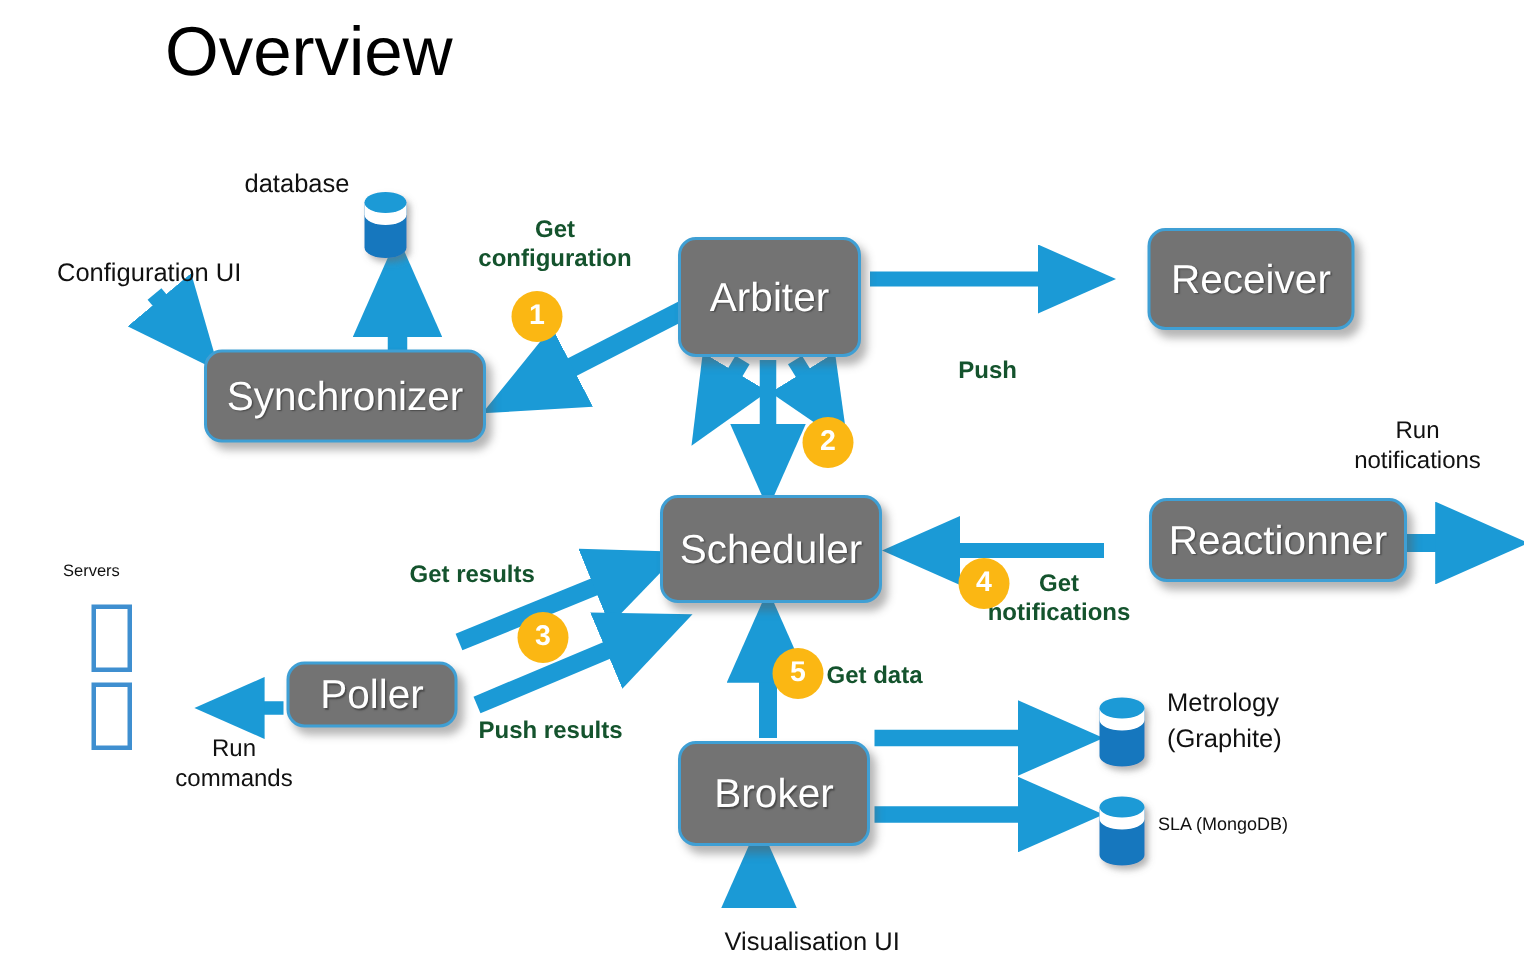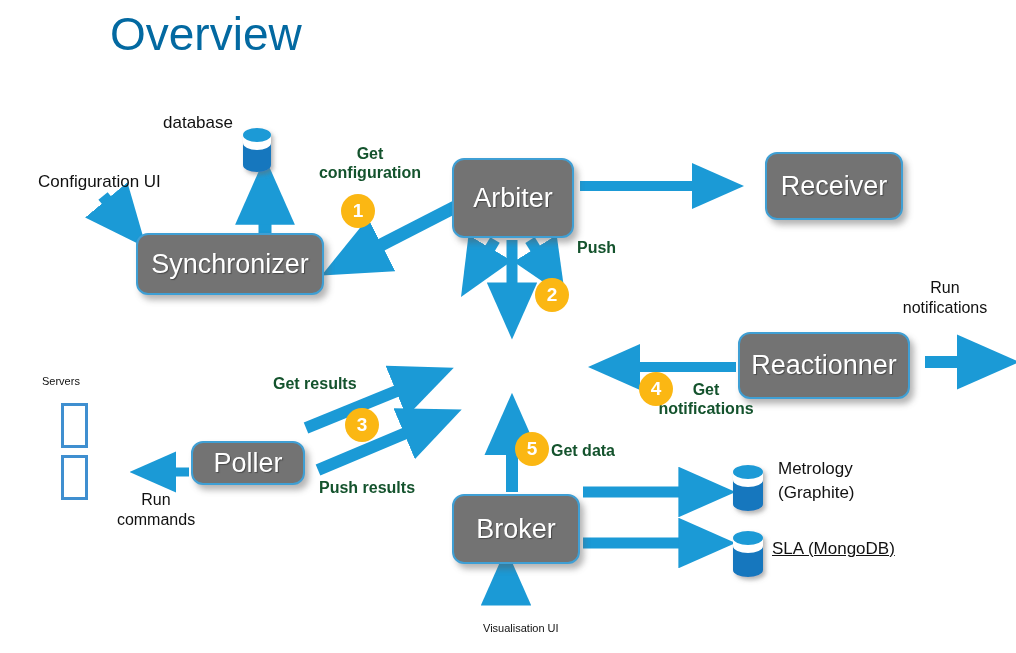--- a/index.html
+++ b/index.html
@@ -6,21 +6,21 @@
   body{
     width:1016px;height:653px;
     font-family:"Liberation Sans", sans-serif;
     overflow:hidden;
   }
   #stage{position:relative;width:1016px;height:653px;background:#fff;}
 
   
   #title{
     position:absolute;left:110px;top:8px;
-    font-size:46px;line-height:52px;color:#0369a1;
+    font-size:46px;line-height:52px;color:#000000;
     font-family:"Liberation Sans", sans-serif;
     letter-spacing:0px;
     white-space:nowrap;
   }
 
   
   .node{
     position:absolute;
     background:#737373;
     border:2px solid #3f9fd4;
@@ -163,22 +163,25 @@
   </div>
 
   <div class="node" style="left:452px;top:158px;width:122px;height:80px;">
     <span>Arbiter</span>
   </div>
 
   <div class="node" style="left:738px;top:152px;width:138px;height:68px;margin-left:27px;">
     <span>Receiver</span>
   </div>
 
-
-  <div class="node" style="left:738px;top:332px;width:172px;height:67px;">
+  <div class="node" style="left:440px;top:330px;width:148px;height:72px;">
+    <span>Scheduler</span>
+  </div>
+
+  <div class="node" style="left:766px;top:332px;width:172px;height:56px;">
     <span>Reactionner</span>
   </div>
 
   <div class="node" style="left:191px;top:441px;width:114px;height:44px;">
     <span>Poller</span>
   </div>
 
   <div class="node" style="left:452px;top:494px;width:128px;height:70px;">
     <span>Broker</span>
   </div>
@@ -192,35 +195,35 @@
   <div class="lbl center" style="left:96px;top:490px;width:120px;text-align:center;font-size:16px;">
     <div>Run</div>
     <div>commands</div>
   </div>
 
   <div class="lbl center" style="left:890px;top:278px;width:110px;text-align:center;font-size:16px;">
     <div>Run</div>
     <div>notifications</div>
   </div>
 
-  <div class="lbl" style="left:483px;top:618px;font-size:11px;">Visualisation UI</div>
+  <div class="lbl" style="left:483px;top:618px;font-size:17px;">Visualisation UI</div>
 
   <div class="lbl" style="left:778px;top:457px;font-size:17px;line-height:24px;">
     <div>Metrology</div>
     <div>(Graphite)</div>
   </div>
 
-  <div class="lbl" style="left:772px;top:539px;font-size:17px;text-decoration:underline;">SLA (MongoDB)</div>
+  <div class="lbl" style="left:772px;top:539px;font-size:12px;">SLA (MongoDB)</div>
 
   <div class="olbl center" style="left:300px;top:144px;width:140px;text-align:center;">
     <div>Get</div>
     <div>configuration</div>
   </div>
 
-  <div class="olbl center" style="left:577px;top:238px;width:150px;text-align:left;">
+  <div class="olbl center" style="left:528px;top:238px;width:150px;text-align:right;">
     <div>Push</div>
   </div>
 
   <div class="olbl" style="left:273px;top:374px;">Get results</div>
 
   <div class="olbl" style="left:319px;top:478px;">Push  results</div>
 
   <div class="olbl center" style="left:636px;top:380px;width:140px;text-align:center;">
     <div>Get</div>
     <div>notifications</div>

